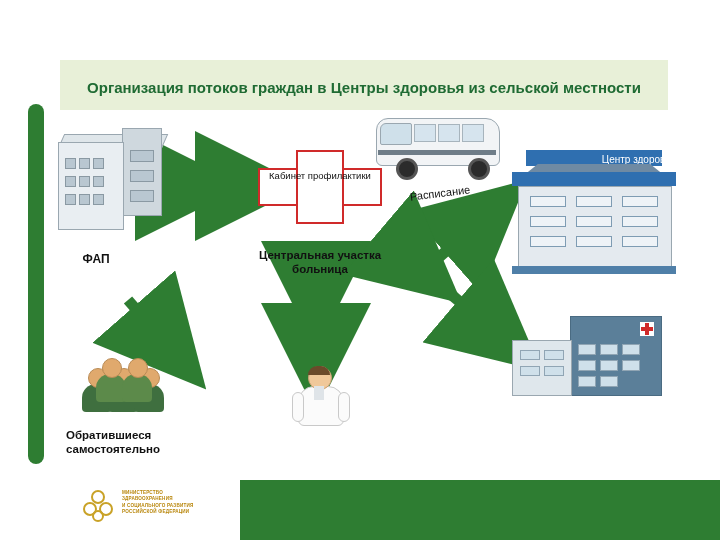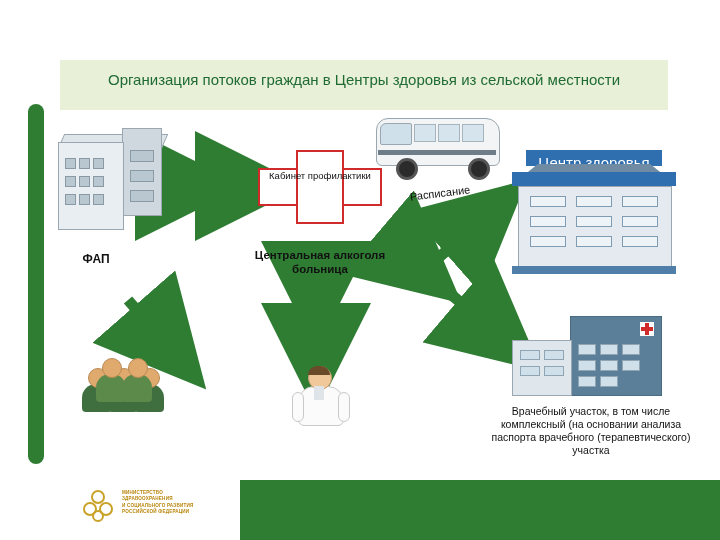--- a/index.html
+++ b/index.html
@@ -23,22 +23,23 @@
     padding-top:4px;
     box-sizing:border-box;
   }
   .subtitle-band{
     position:absolute;left:60px;top:60px;width:608px;height:50px;
     background:#e8f0d8;
     color:#1f6b33;
     font-size:15px;
     text-align:center;
     line-height:24px;
-    padding-top:8px;
+    padding-top:16px;
     box-sizing:border-box;
+    font-weight:bold;
   }
 
   
   .left-bar{
     position:absolute;left:28px;top:104px;width:16px;height:360px;
     background:#2e7d32;border-radius:8px;
   }
   .bottom-bar-green{
     position:absolute;left:240px;top:480px;width:480px;height:60px;
     background:#2e7d32;
@@ -88,21 +89,21 @@
   .bus-wheel{position:absolute;top:48px;width:16px;height:16px;border-radius:50%;background:#2b2b2b;border:3px solid #555;}
 
   
   .hc{position:absolute;left:512px;top:150px;width:164px;height:124px;}
   .hc-roofband{position:absolute;left:0;top:22px;width:164px;height:14px;background:#2f6fb0;}
   .hc-roof{position:absolute;left:4px;top:14px;width:156px;height:10px;background:#6f8aa3;
     clip-path:polygon(6% 100%, 94% 100%, 86% 0%, 14% 0%);}
   .hc-body{position:absolute;left:6px;top:36px;width:152px;height:82px;background:#e4eaef;border:1px solid #9aa7b0;}
   .hc-base{position:absolute;left:0;top:116px;width:164px;height:8px;background:#4f7fa8;}
   .hc-w{position:absolute;background:#eef3f7;border:1px solid #7e9cb3;}
-  .hc-title{position:absolute;left:0;top:4px;width:164px;text-align:center;font-size:15px;color:#ffffff;font-weight:normal;}
+  .hc-title{position:absolute;left:0;top:4px;width:164px;text-align:right;font-size:10px;color:#ffffff;font-weight:normal;}
   .hc-titlebg{position:absolute;left:14px;top:0px;width:136px;height:16px;background:#2f6fb0;}
 
   
   .hosp{position:absolute;left:512px;top:310px;width:148px;height:86px;}
   .hosp-left{position:absolute;left:0;top:30px;width:58px;height:54px;background:#dfe7ec;border:1px solid #9aa7b0;}
   .hosp-right{position:absolute;left:58px;top:6px;width:90px;height:78px;background:#5b7f99;border:1px solid #4a6b82;}
   .hosp-w{position:absolute;background:#cfe0ea;border:1px solid #90a5b4;}
   .hosp-cross-bg{position:absolute;left:128px;top:12px;width:14px;height:14px;background:#ffffff;}
   .hosp-cross-h{position:absolute;left:129px;top:17px;width:12px;height:4px;background:#d02a2a;}
   .hosp-cross-v{position:absolute;left:133px;top:13px;width:4px;height:12px;background:#d02a2a;}
@@ -181,21 +182,21 @@
   </div>
   <div class="lbl b" style="left:56px;top:252px;width:80px;font-size:12px;">ФАП</div>
 
   <div class="cross-wrap">
     <div class="cross-h"></div>
     <div class="cross-v"></div>
     <div class="cross-inner"></div>
     <div class="cross-label">Кабинет профилактики</div>
   </div>
 
-  <div class="lbl b" style="left:248px;top:248px;width:144px;font-size:11.5px;">Центральная алкоголя больница</div>
+  <div class="lbl b" style="left:248px;top:248px;width:144px;font-size:11.5px;">Центральная участка больница</div>
 
   <div class="bus">
     <div class="bus-body"></div>
     <div class="bus-windshield"></div>
     <div class="bus-win" style="left:42px;width:20px;"></div>
     <div class="bus-win" style="left:66px;width:20px;"></div>
     <div class="bus-win" style="left:90px;width:20px;"></div>
     <div class="bus-stripe"></div>
     <div class="bus-wheel" style="left:24px;"></div>
     <div class="bus-wheel" style="left:96px;"></div>
@@ -232,34 +233,34 @@
     <div class="hosp-w" style="left:110px;top:34px;width:16px;height:9px;"></div>
     <div class="hosp-w" style="left:66px;top:50px;width:16px;height:9px;"></div>
     <div class="hosp-w" style="left:88px;top:50px;width:16px;height:9px;"></div>
     <div class="hosp-w" style="left:110px;top:50px;width:16px;height:9px;"></div>
     <div class="hosp-w" style="left:66px;top:66px;width:16px;height:9px;"></div>
     <div class="hosp-w" style="left:88px;top:66px;width:16px;height:9px;"></div>
     <div class="hosp-cross-bg"></div>
     <div class="hosp-cross-h"></div>
     <div class="hosp-cross-v"></div>
   </div>
-  <div class="lbl" style="left:484px;top:405px;width:214px;font-size:10.5px;line-height:13px;text-align:center;">Врачебный  участок, в том числе комплексный (на основании анализа паспорта врачебного (терапевтического) участка</div>
 
   <div class="people">
     <div class="p-body" style="left:2px;top:34px;"></div>
     <div class="p-head" style="left:8px;top:18px;"></div>
     <div class="p-body" style="left:28px;top:34px;"></div>
     <div class="p-head" style="left:34px;top:18px;"></div>
     <div class="p-body" style="left:54px;top:34px;"></div>
     <div class="p-head" style="left:60px;top:18px;"></div>
     <div class="p-body" style="left:16px;top:24px;background:#5c8a4a;"></div>
     <div class="p-head" style="left:22px;top:8px;"></div>
     <div class="p-body" style="left:42px;top:24px;background:#5c8a4a;"></div>
     <div class="p-head" style="left:48px;top:8px;"></div>
   </div>
+  <div class="lbl b" style="left:66px;top:428px;width:122px;font-size:11.5px;text-align:left;">Обратившиеся самостоятельно</div>
 
   <div class="doc">
     <div class="doc-body"></div>
     <div class="doc-arm" style="left:0px;"></div>
     <div class="doc-arm" style="left:46px;"></div>
     <div class="doc-head"></div>
     <div class="doc-hair"></div>
     <div class="doc-collar"></div>
   </div>
 

